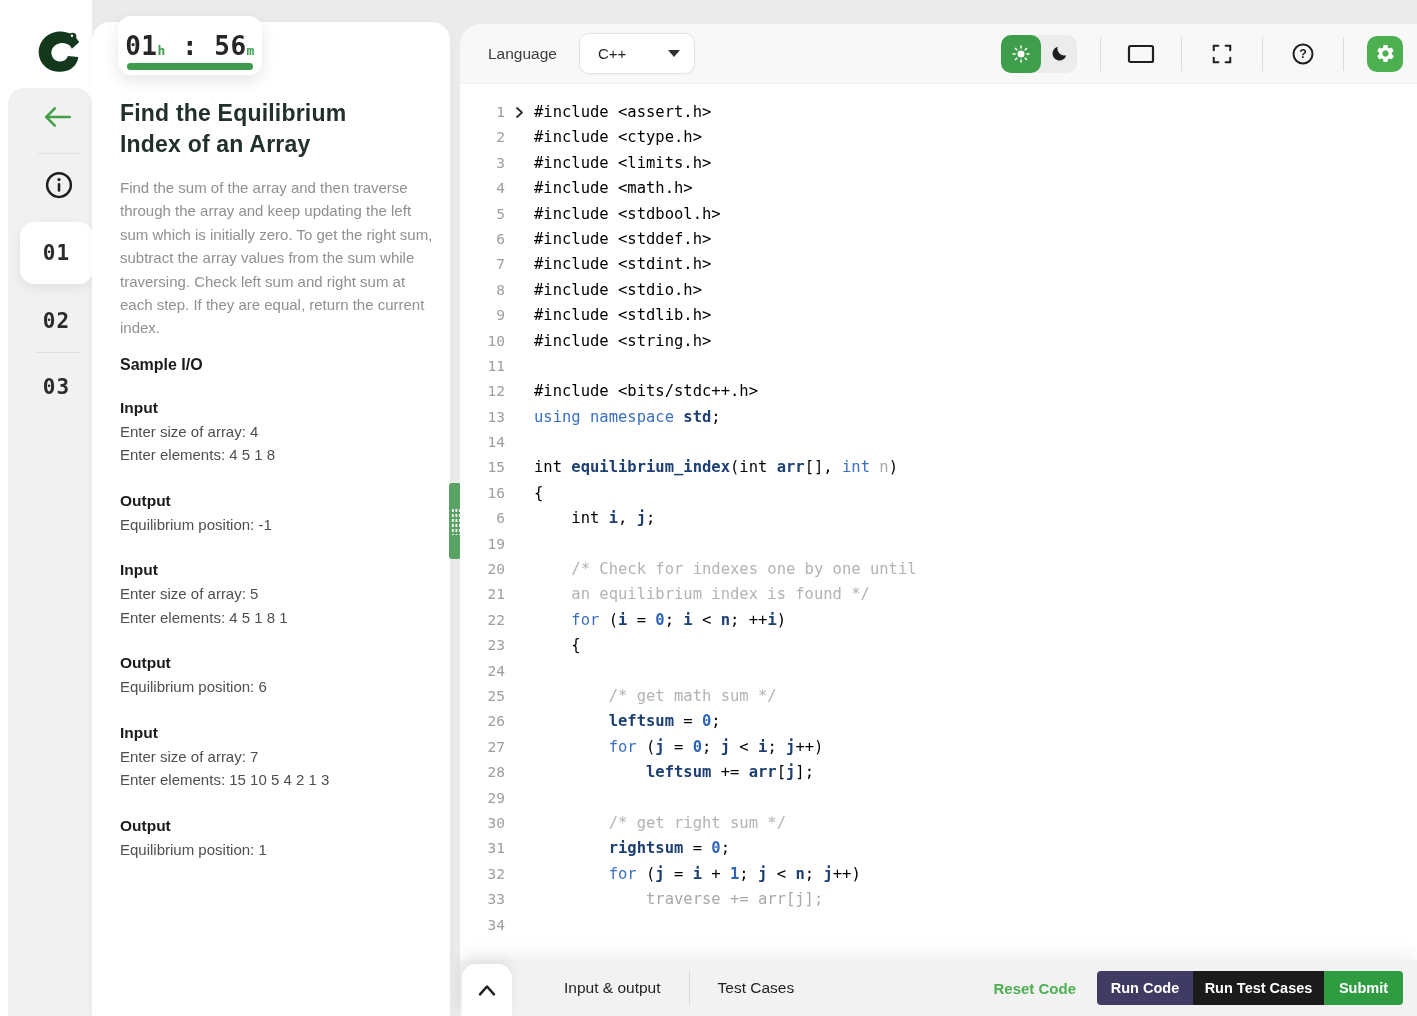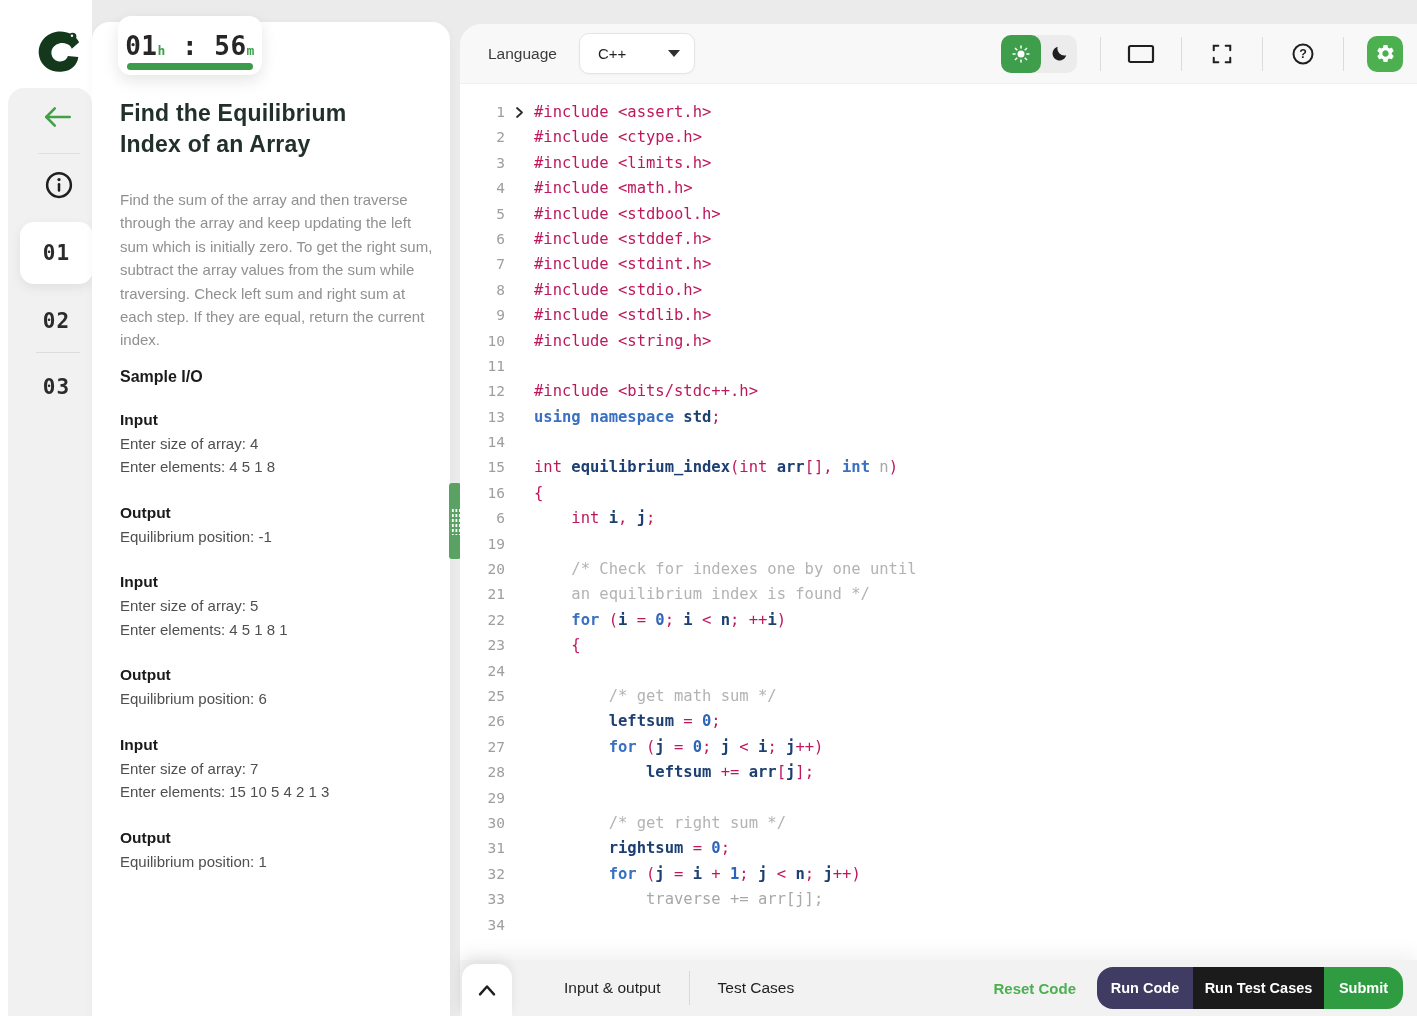--- a/index.html
+++ b/index.html
@@ -20,21 +20,21 @@
 
   
   .problem { position:absolute; left:92px; top:22px; width:358px; height:994px; background:#fff;
              border-radius:18px 18px 0 0; box-shadow:0 2px 10px rgba(0,0,0,.04); padding:0 30px 0 28px; }
   .timer-card { position:absolute; left:26px; top:-6px; width:144px; height:59px; background:#fff; border-radius:13px;
                 box-shadow:0 6px 16px rgba(0,0,0,.10); display:flex; align-items:center; justify-content:center; }
   .timer-bar { position:absolute; left:9px; bottom:5px; width:126px; height:7px; background:#3d9b4d; border-radius:5px; }
   .timer-text { font-size:26px; font-weight:700; color:#262626; letter-spacing:.5px; font-family:"DejaVu Sans Mono","Liberation Sans",monospace; }
   .timer-unit { font-size:13px; font-weight:700; color:#3f9e4b; }
   .p-title { margin-top:76px; width:260px; font-size:23px; line-height:31px; font-weight:600; color:#22302b; letter-spacing:.2px; }
-  .p-desc { margin-top:28px; width:316px; font-size:15px; line-height:23.4px; color:#909090; }
+  .p-desc { margin-top:16px; width:316px; font-size:15px; line-height:23.4px; color:#909090; }
   .sample-h { margin-top:16px; font-size:16px; font-weight:700; color:#1b1b1b; }
   .io-label { margin-top:22px; font-size:15.5px; font-weight:700; color:#1b1b1b; line-height:24px; }
   .io-line { font-size:15px; color:#4f4f4f; line-height:23.5px; }
 
   
   .drag-handle { position:absolute; left:449px; top:483px; width:12px; height:76px; background:#5aa263; border-radius:3px; cursor:col-resize; }
   .drag-dots { position:absolute; left:1px; top:24px; width:10px; height:28px;
                background-image:radial-gradient(circle,#fff 1.1px,transparent 1.3px); background-size:3.6px 5px; background-position:1px 1px; }
 
   
@@ -55,37 +55,37 @@
 
   
   .code { position:absolute; left:0; top:60px; width:100%; height:876px; overflow:hidden; padding-top:16px;
           font-family:"DejaVu Sans Mono",monospace; font-size:15.5px; }
   .code-line { display:flex; height:25.4px; line-height:25.4px; }
   .ln { width:45px; flex:none; text-align:right; color:#9e9e9e; font-size:14.5px; user-select:none; }
   .gap { width:29px; flex:none; position:relative; }
   .fold { position:absolute; left:10px; top:6px; }
   .lc { flex:1; white-space:pre; }
   .lc.hl { background:#edf1fb; }
-  .tk-t { color:#be185d; }
-  .tk-k { color:#3a70c2; font-weight:700; }
+  .tk-t { color:#000000; }
+  .tk-k { color:#3a70c2; font-weight:400; }
   .tk-v { color:#1d3f72; font-weight:600; }
   .tk-n { color:#2e64ba; font-weight:700; }
   .tk-c { color:#b3b3b3; }
   .tk-d { color:#a8a8a8; }
 
   
   .bottombar { position:absolute; left:0; bottom:0; width:100%; height:56px; background:#f2f2f2;
                box-shadow:0 -8px 16px rgba(0,0,0,.05); display:flex; align-items:center; }
   .collapse-tab { position:absolute; left:2px; bottom:0; width:50px; height:52px; background:#fff; border-radius:14px 14px 0 0;
                   box-shadow:0 -5px 12px rgba(0,0,0,.07); display:flex; align-items:center; justify-content:center; cursor:pointer; }
   .bb-tab { font-size:15.5px; color:#1f1f1f; cursor:pointer; }
   .bb-tab.io { margin-left:104px; }
   .bb-div { width:1px; height:34px; background:#d9d9d9; margin:0 28px; }
   .reset-link { margin-left:auto; font-size:15px; font-weight:600; color:#4caf50; cursor:pointer; }
-  .btn-group { display:flex; margin-left:21px; margin-right:14px; height:42px; border-radius:16px; overflow:hidden; }
+  .btn-group { display:flex; margin-left:21px; margin-right:14px; height:34px; border-radius:4px; overflow:hidden; }
   .btn { border:none; color:#fff; font-size:14.5px; font-weight:600; font-family:"Liberation Sans",sans-serif; cursor:pointer;
          display:flex; align-items:center; justify-content:center; }
   .btn.run { width:96px; background:#3f3b63; }
   .btn.tests { width:131px; background:#1b1b1b; }
   .btn.submit { width:79px; background:#2f9c41; }
 </style>
 </head>
 <body>
 
 <div class="app">

